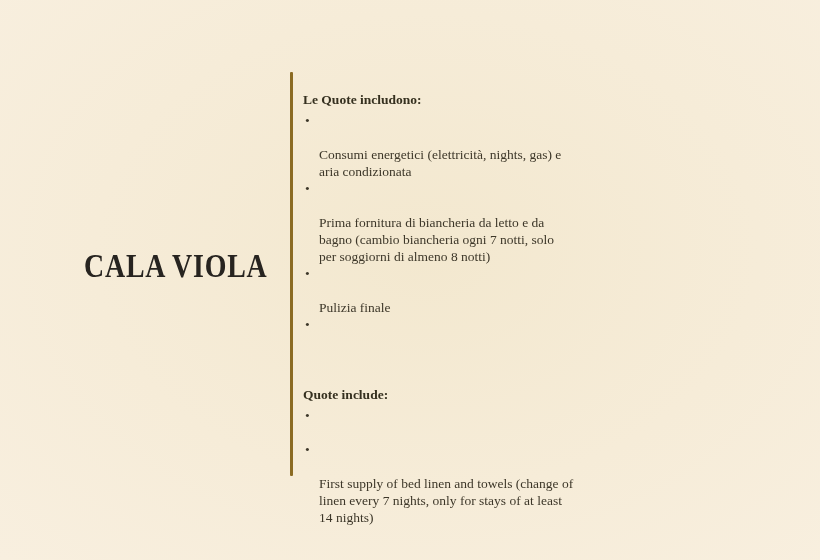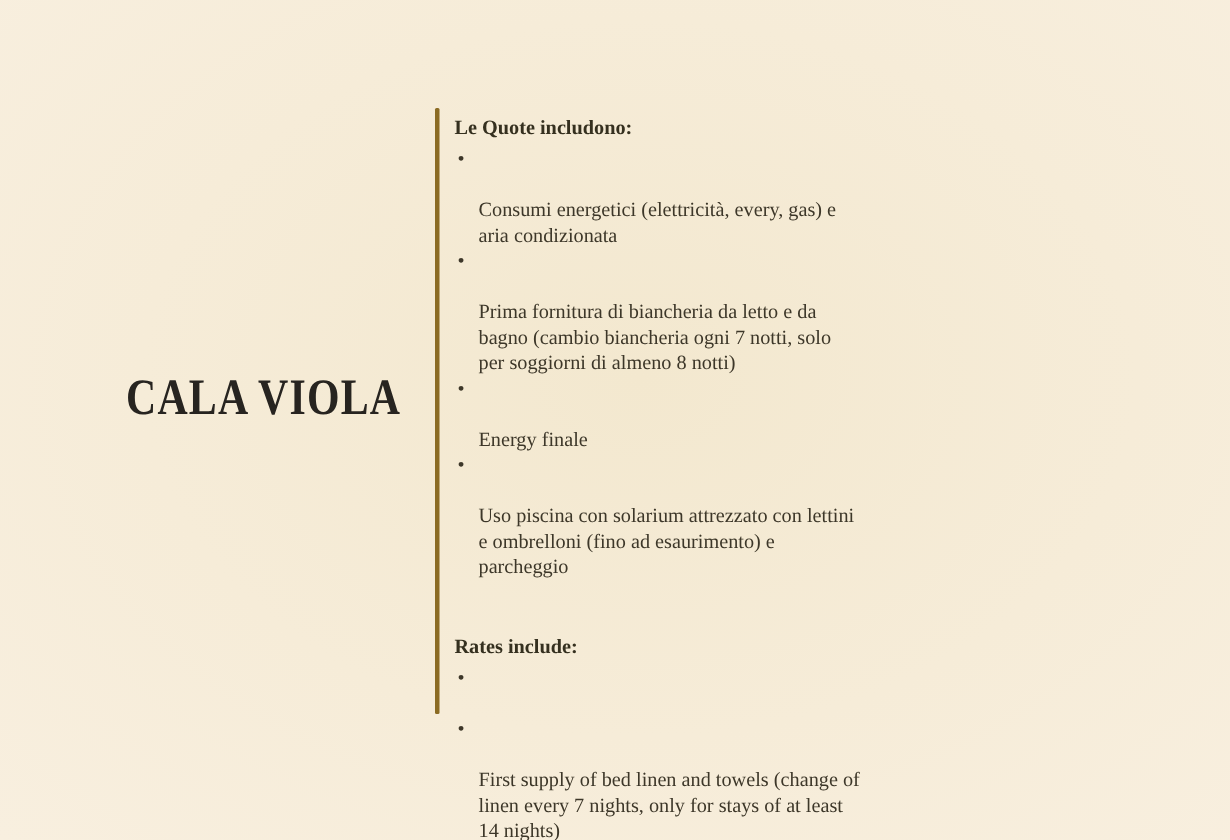--- a/index.html
+++ b/index.html
@@ -22,21 +22,21 @@
     position:absolute;left:290px;top:72px;
     width:3px;height:404px;background:#8b6b23;border-radius:1px;
   }
   .content{
     position:absolute;left:303px;top:76px;width:292px;
     color:#3d3729;
   }
   .section + .section{margin-top:36px;}
   .section-heading{
     font-weight:700;font-size:13.5px;line-height:17px;color:#35301f;
-    margin:0 0 4px 0;
+    margin:15px 0 4px 0;
   }
   ul.bullets{list-style:none;margin:0;padding:0;}
   ul.bullets li{
     position:relative;padding-left:16px;
     font-size:13.5px;line-height:17px;
     white-space:pre-line;
   }
   ul.bullets li .marker{
     position:absolute;left:2px;top:0;
     font-size:13.5px;line-height:17px;
@@ -51,44 +51,41 @@
 
   <div class="divider"></div>
 
   <div class="content">
 
     <div class="section">
       <p class="section-heading">Le Quote includono:</p>
       <ul class="bullets">
         <li>
           <span class="marker">•</span>
-          <span>Consumi energetici (elettricità, every, gas) e
+          <span>Consumi energetici (elettricità, nights, gas) e
 aria condizionata</span>
         </li>
         <li>
           <span class="marker">•</span>
           <span>Prima fornitura di biancheria da letto e da
 bagno (cambio biancheria ogni 7 notti, solo
 per soggiorni di almeno 8 notti)</span>
         </li>
         <li>
           <span class="marker">•</span>
-          <span>Energy finale</span>
+          <span>Pulizia finale</span>
         </li>
         <li>
           <span class="marker">•</span>
-          <span>Uso piscina con solarium attrezzato con lettini
-e ombrelloni (fino ad esaurimento) e
-parcheggio</span>
         </li>
       </ul>
     </div>
 
     <div class="section">
-      <p class="section-heading">Rates include:</p>
+      <p class="section-heading">Quote include:</p>
       <ul class="bullets">
         <li>
           <span class="marker">•</span>
         </li>
         <li>
           <span class="marker">•</span>
           <span>First supply of bed linen and towels (change of
 linen every 7 nights, only for stays of at least
 14 nights)</span>
         </li>

